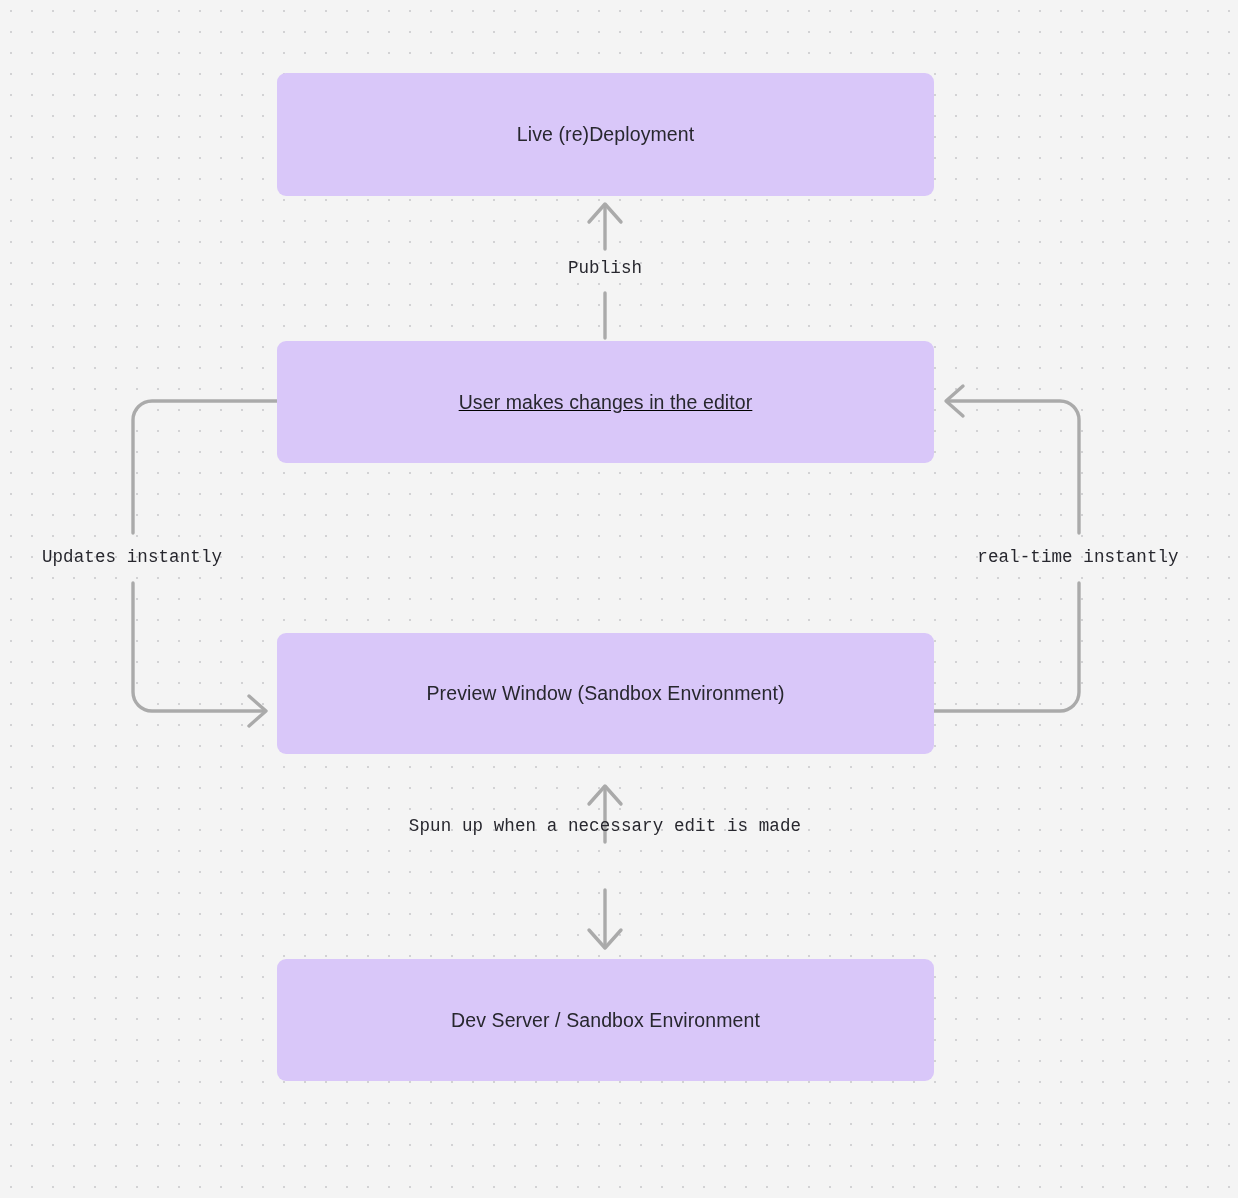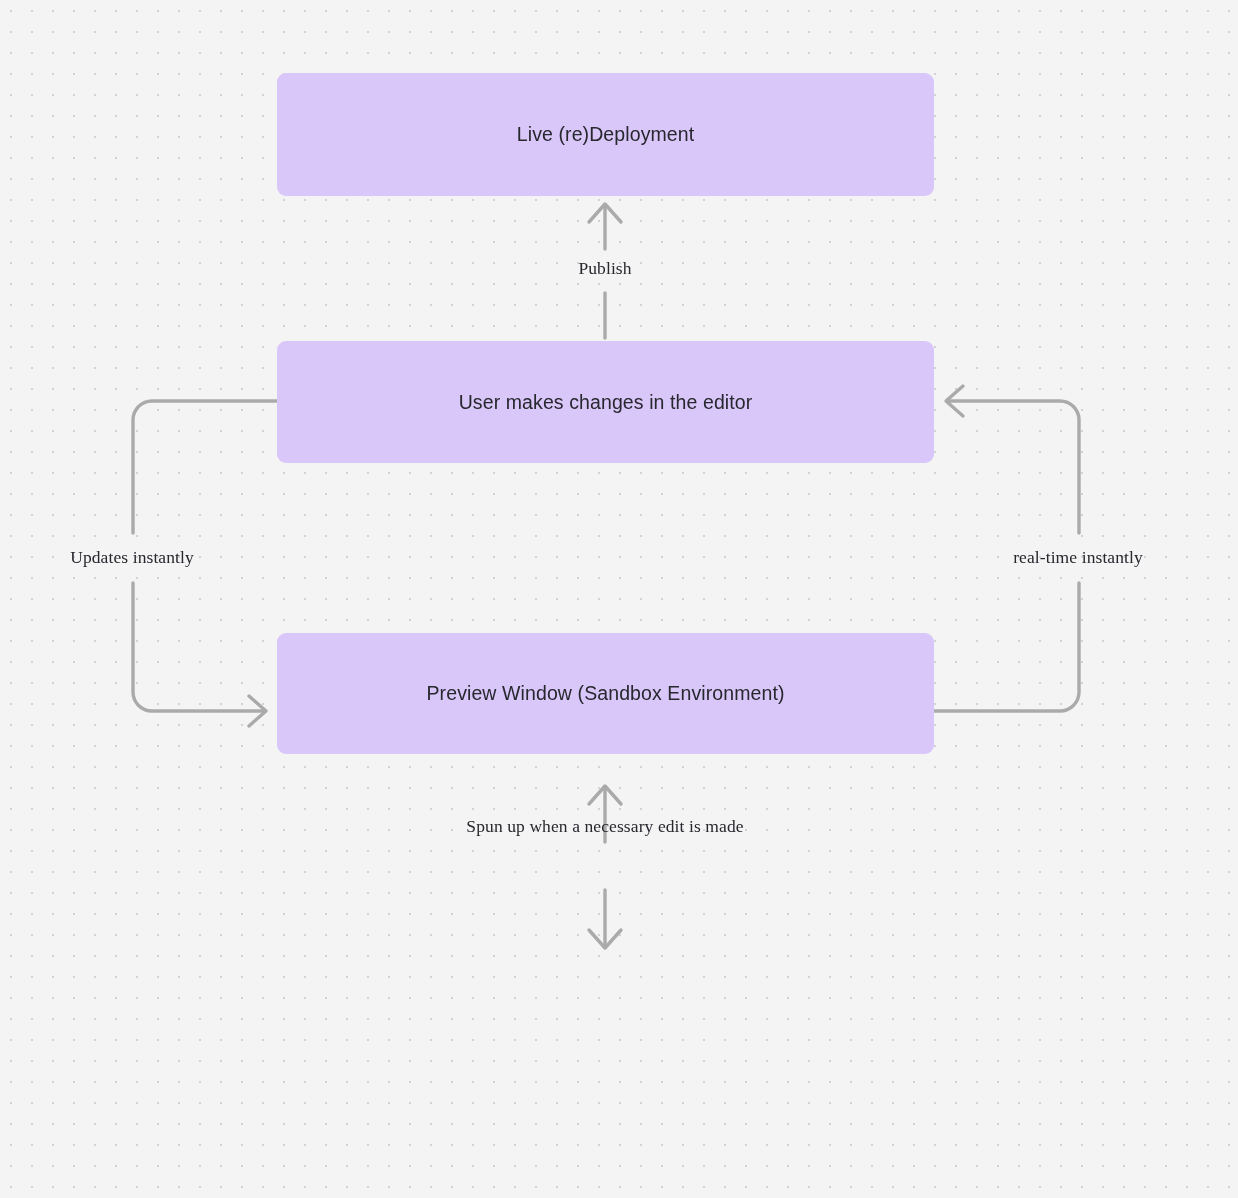--- a/index.html
+++ b/index.html
@@ -46,29 +46,29 @@
     font-size: 19.5px;
     font-family: "Liberation Sans", sans-serif;
     letter-spacing: 0.1px;
     text-align: center;
     white-space: nowrap;
   }
   .edge-label {
     position: absolute;
     color: #27272e;
     font-size: 17.5px;
-    font-family: Liberation Serif, serif;
+    font-family: Liberation Mono, monospace;
     letter-spacing: 0.1px;
     white-space: nowrap;
     transform: translate(-50%, -50%);
     line-height: 1;
   }
   
   #node-live        { left: 277px; top: 73px;  width: 657px; height: 123px; }
-  #node-user-edits  { left: 277px; top: 341px; width: 657px; height: 122px; }
+  #node-user-edits  { left: 277px; top: 341px; width: 657px; height: 122px; text-decoration: underline; }
   #node-preview     { left: 277px; top: 633px; width: 657px; height: 121px; }
   #node-dev-server  { left: 277px; top: 959px; width: 657px; height: 122px; }
 
   #label-publish        { left: 605px; top: 269px; }
   #label-updates        { left: 132px; top: 558px; }
   #label-realtime       { left: 1078px; top: 558px; }
   #label-spun-up        { left: 605px; top: 827px; }
 </style>
 </head>
 <body>
@@ -111,20 +111,23 @@
   </div>
 
   <div class="node" id="node-user-edits">
     <span class="node-label">User makes changes in the editor</span>
   </div>
 
   <div class="node" id="node-preview">
     <span class="node-label">Preview Window (Sandbox Environment)</span>
   </div>
 
+  <div class="node" id="node-dev-server">
+    <span class="node-label">Dev Server / Sandbox Environment</span>
+  </div>
 
   <div class="edge-label" id="label-publish">Publish</div>
 
   <div class="edge-label" id="label-updates">Updates instantly</div>
 
   <div class="edge-label" id="label-realtime">real-time instantly</div>
 
   <div class="edge-label" id="label-spun-up">Spun up when a necessary edit is made</div>
 
 </div>

